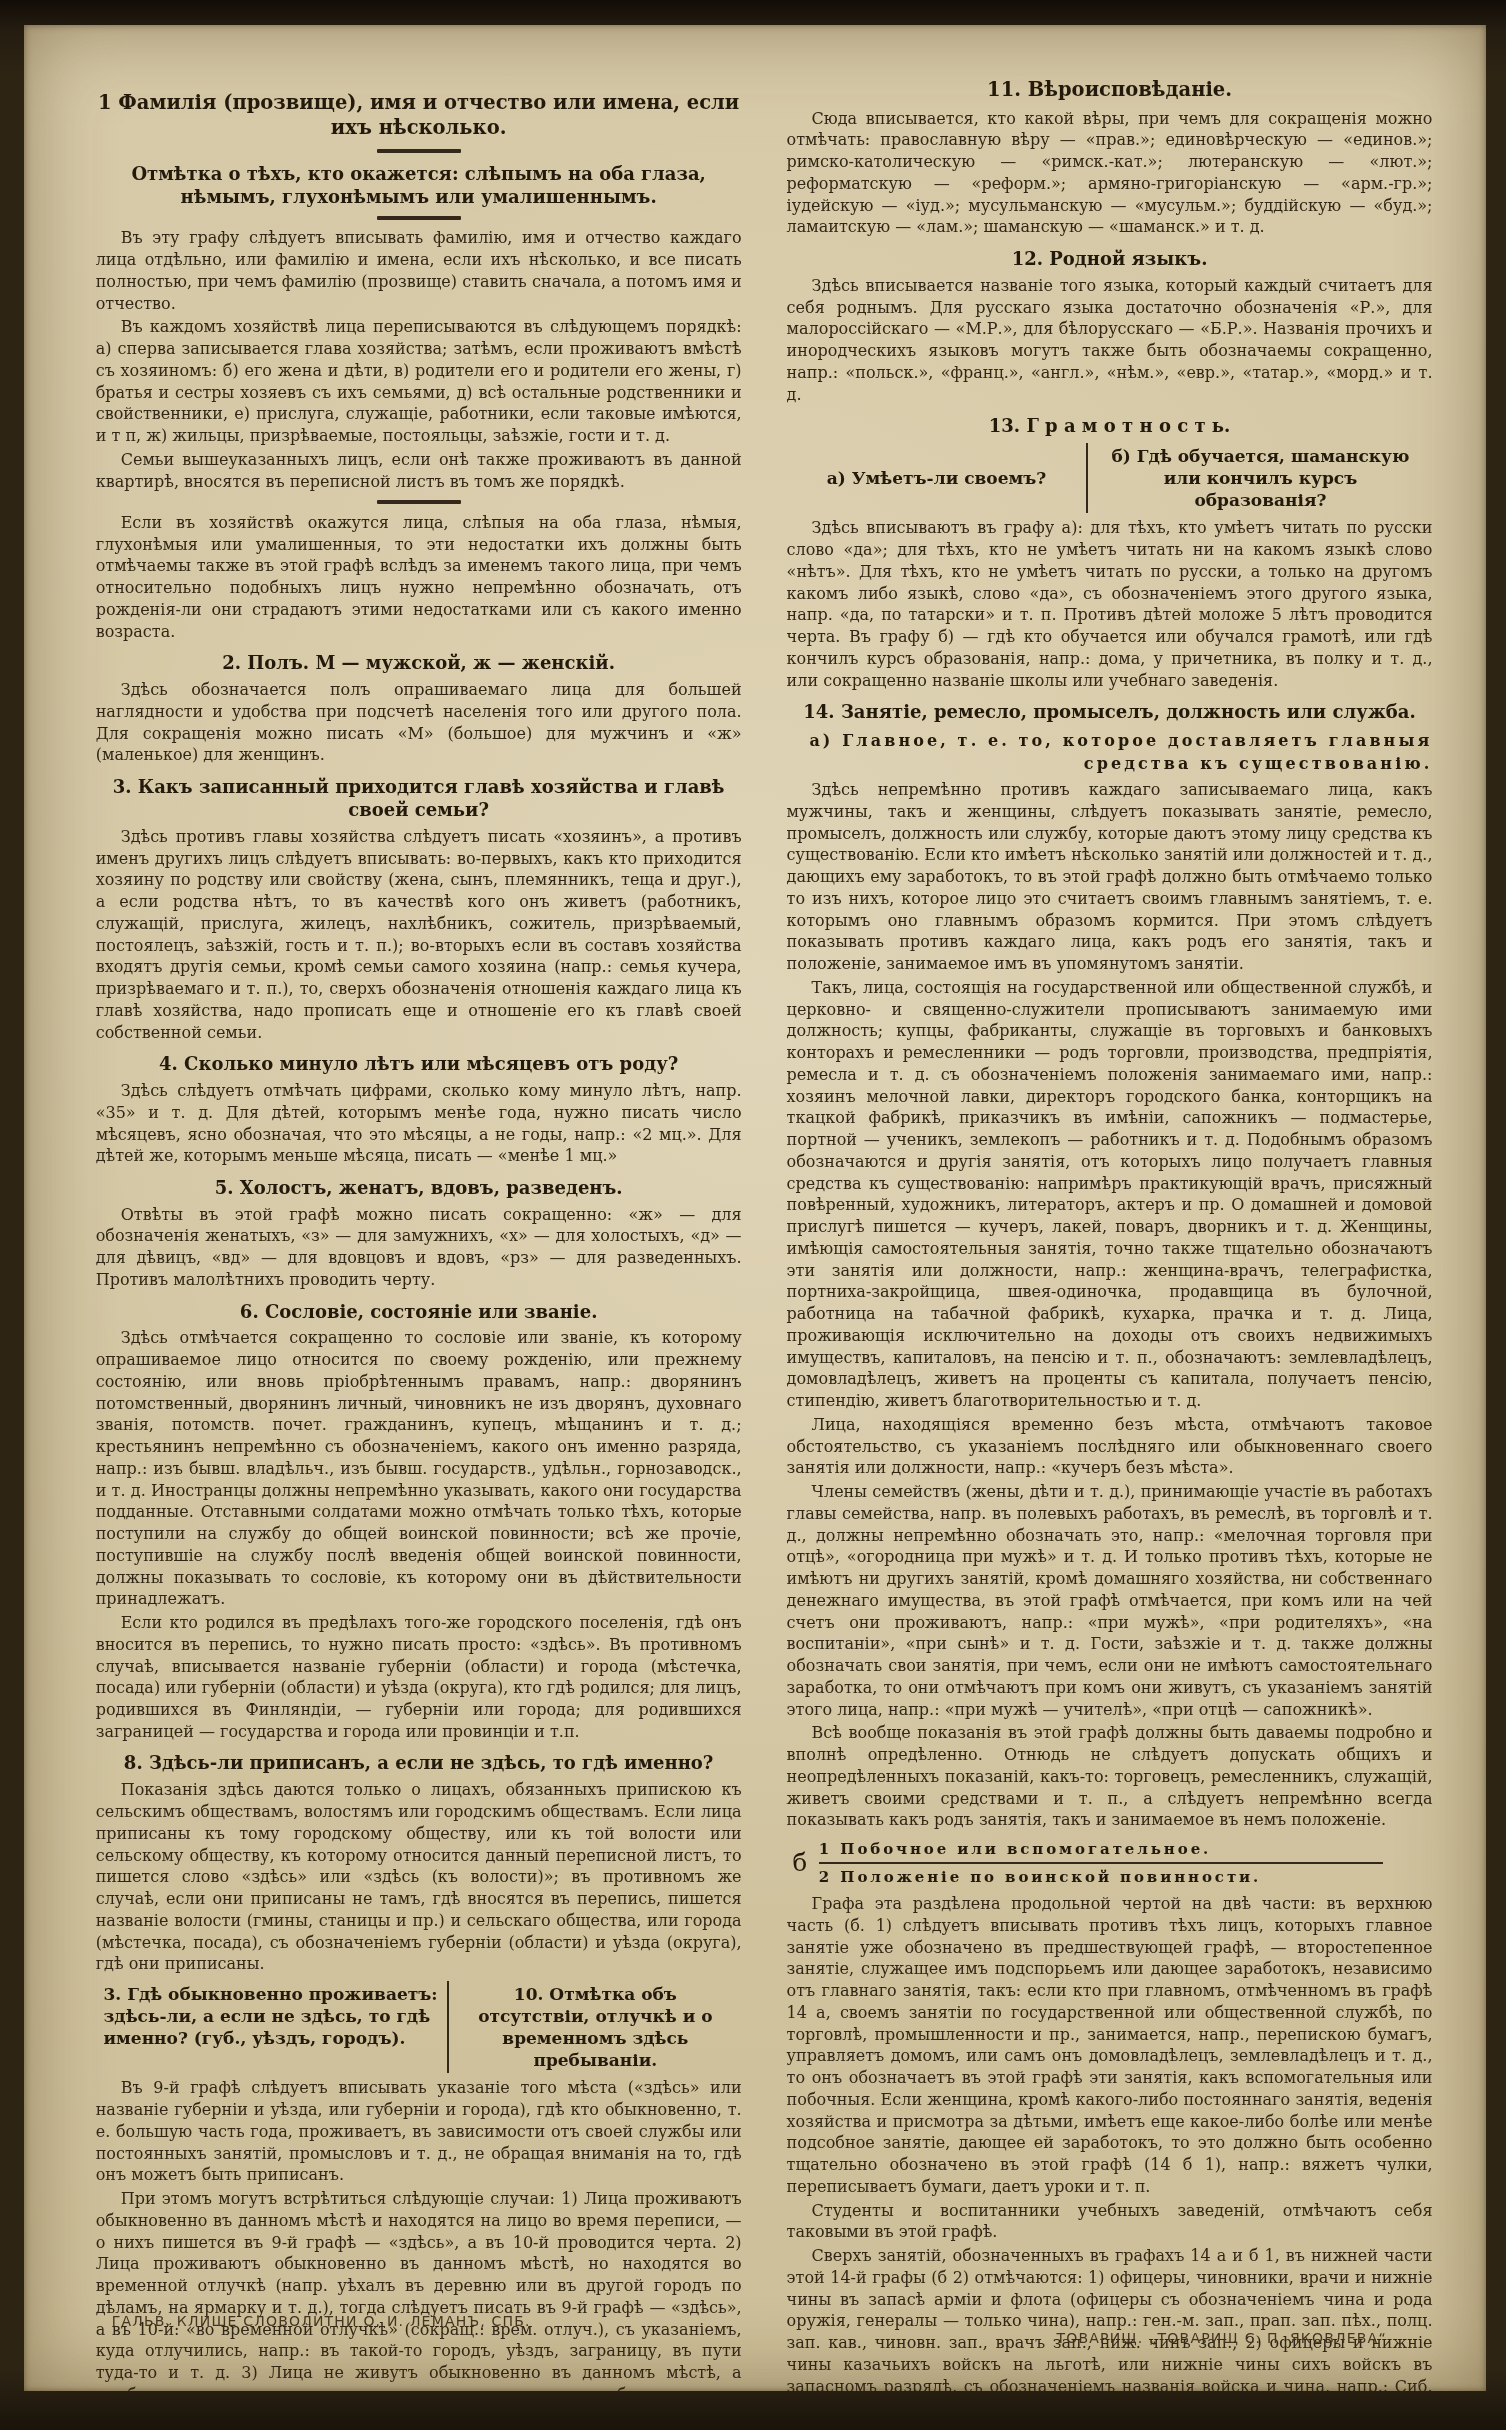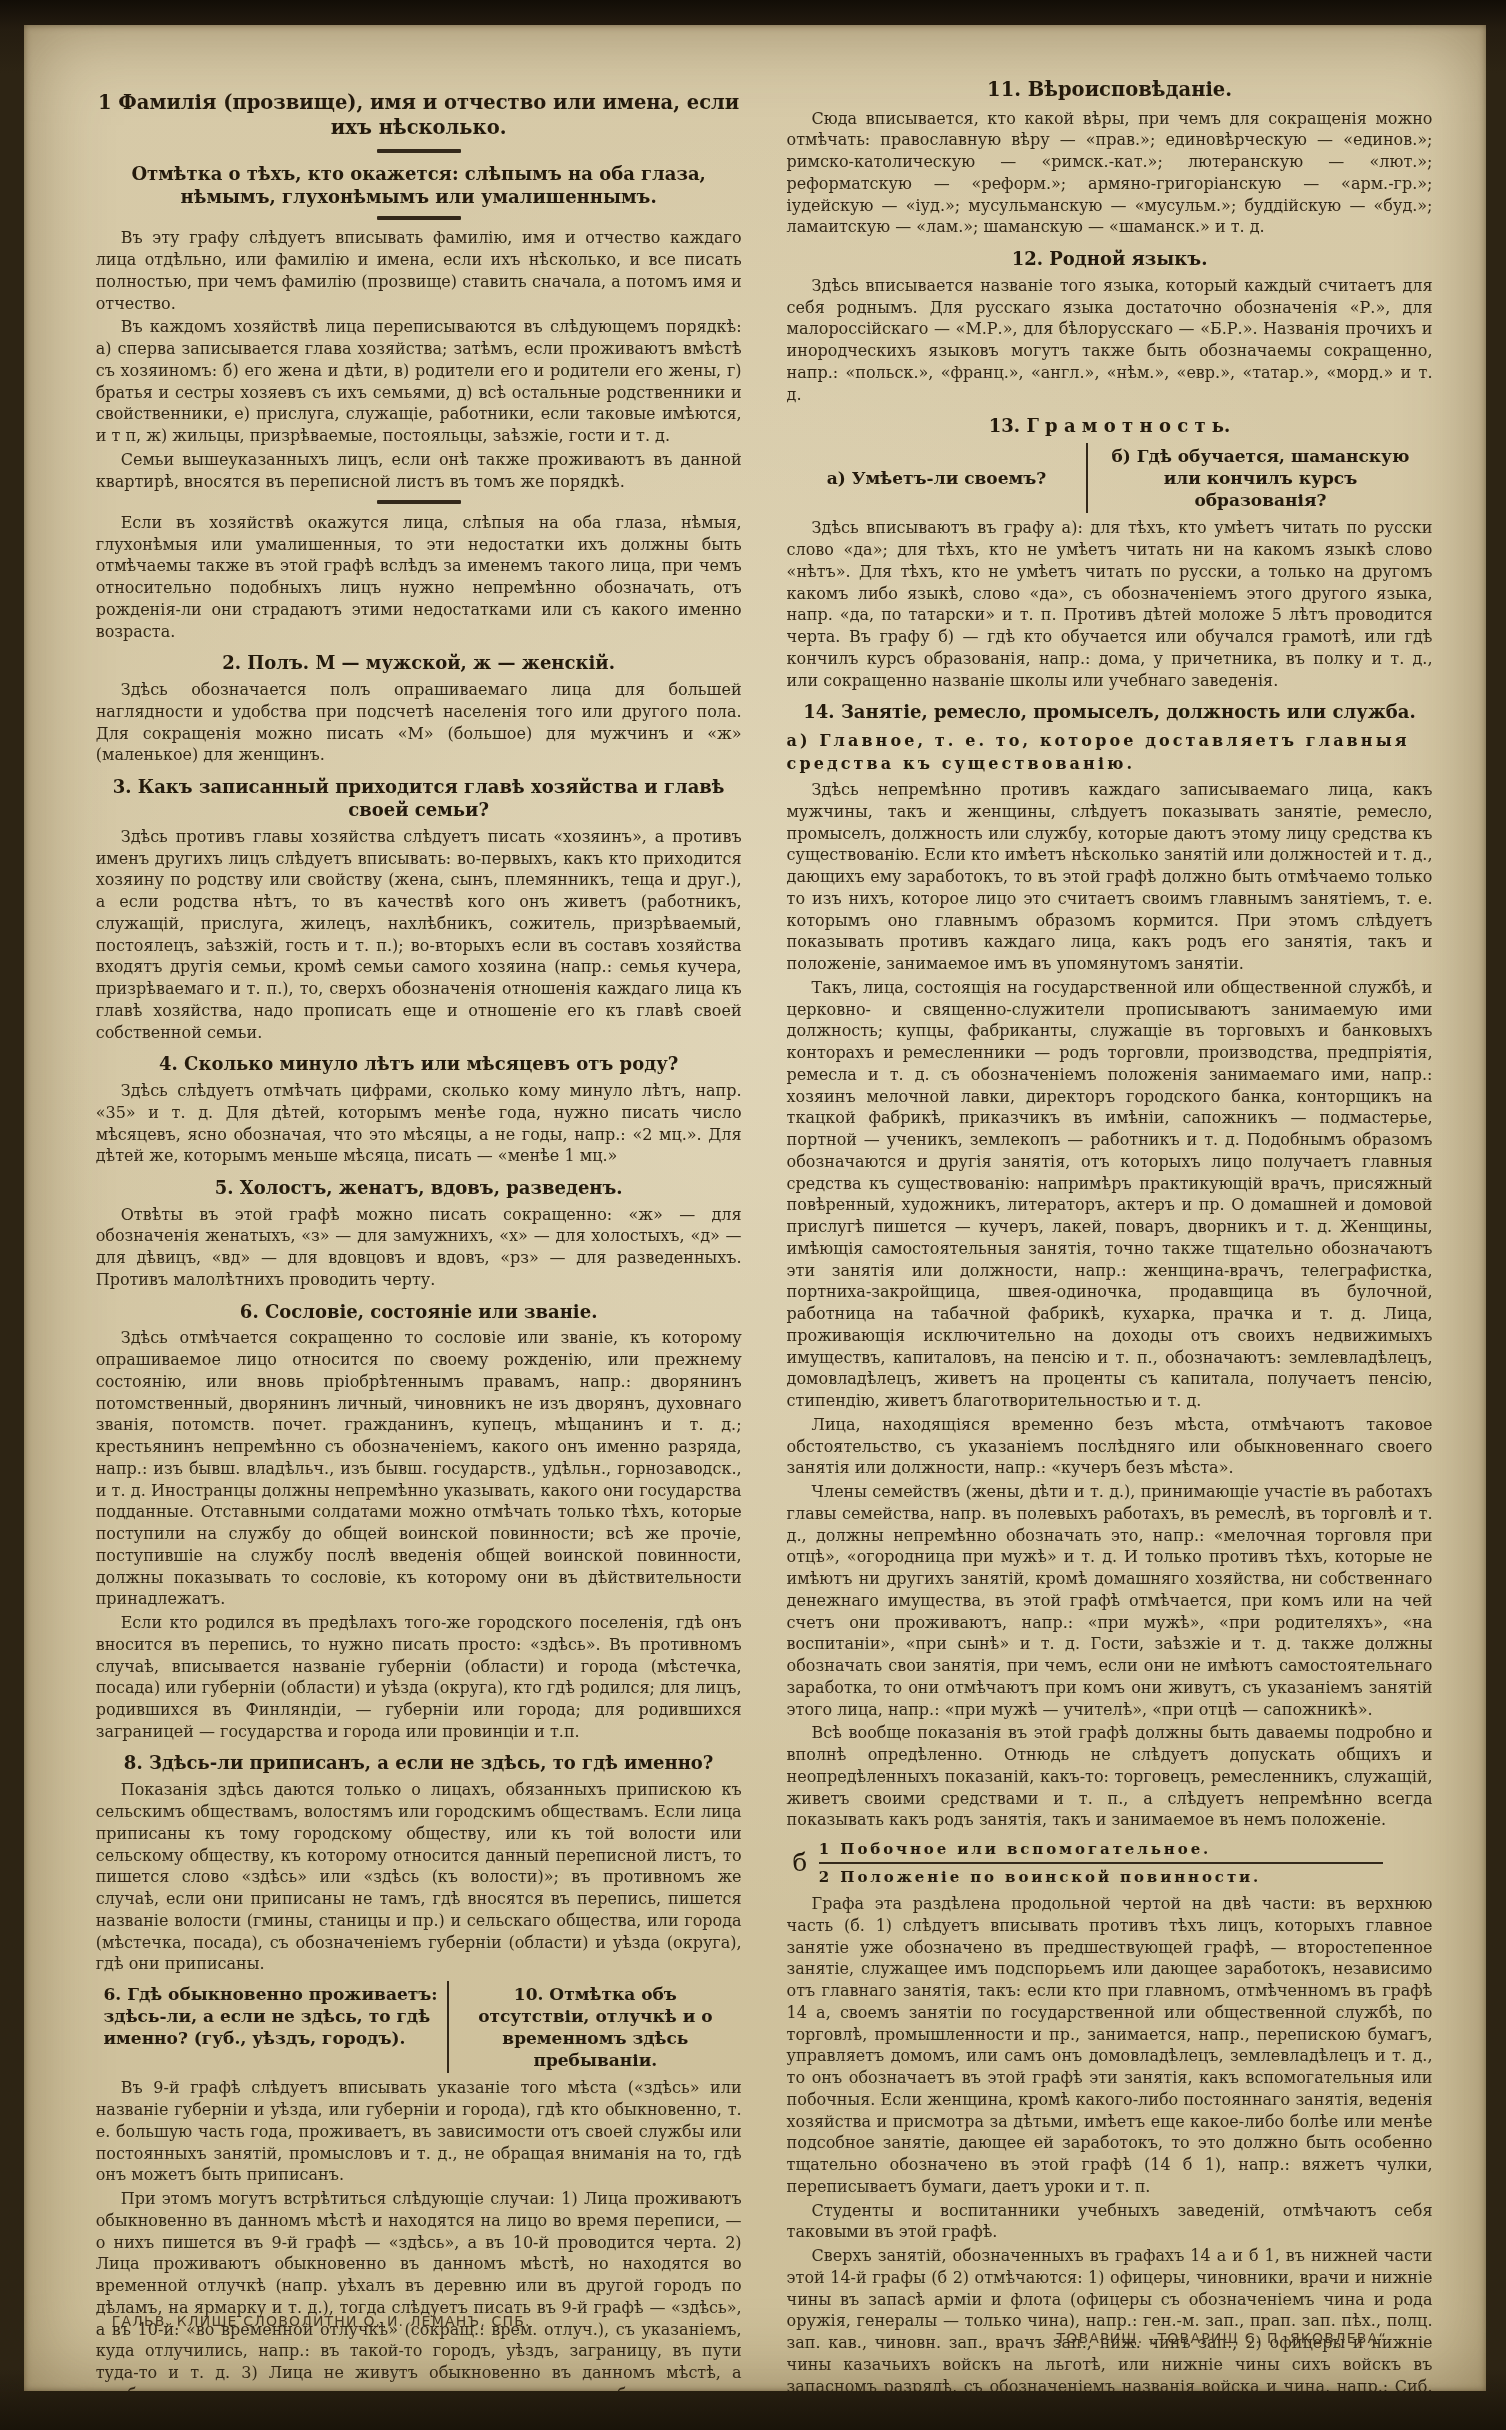--- a/index.html
+++ b/index.html
@@ -45,21 +45,21 @@
   .two-cell .cell {
     font-weight:bold; font-size:17px; line-height:1.3;
     padding:2px 7.8px; color:#241a0c;
   }
   .two-cell .cell.c-left  { flex:0 0 52%; text-align:left; }
   .two-cell .cell.c-right { flex:1; text-align:center; border-left:2px solid #33281a; }
   .two-cell.grammar .cell.c-left { flex:0 0 44%; text-align:center; display:flex; align-items:center; justify-content:center; }
   .sub-a {
     font-weight:bold; letter-spacing:3.1px;
     font-size:16px; line-height:1.45;
-    margin:5.9px 0 3.9px; color:#241a0c; text-align:left;
+    margin:5.9px 0 3.9px; color:#241a0c; text-align:right;
   }
   .b-block { display:flex; align-items:center; gap:11.7px; margin:7.8px 0 5.9px; }
   .b-label { font-size:24.4px; line-height:1; color:#241a0c; padding-left:5.9px; }
   .b-items { flex:1; }
   .b-item {
     font-weight:bold; letter-spacing:2.9px; font-size:15px;
     line-height:1.35; color:#241a0c;
   }
   .b-sep { border:none; border-top:2px solid #33281a; margin:2.9px 0; width:92%; margin-left:0; }
   .footer-note {
@@ -101,21 +101,21 @@
 
       <div class="sec-title">6. Сословіе, состояніе или званіе.</div>
       <p class="p">Здѣсь отмѣчается сокращенно то сословіе или званіе, къ которому опрашиваемое лицо относится по своему рожденію, или прежнему состоянію, или вновь пріобрѣтеннымъ правамъ, напр.: дворянинъ потомственный, дворянинъ личный, чиновникъ не изъ дворянъ, духовнаго званія, потомств. почет. гражданинъ, купецъ, мѣщанинъ и т. д.; крестьянинъ непремѣнно съ обозначеніемъ, какого онъ именно разряда, напр.: изъ бывш. владѣльч., изъ бывш. государств., удѣльн., горнозаводск., и т. д. Иностранцы должны непремѣнно указывать, какого они государства подданные. Отставными солдатами можно отмѣчать только тѣхъ, которые поступили на службу до общей воинской повинности; всѣ же прочіе, поступившіе на службу послѣ введенія общей воинской повинности, должны показывать то сословіе, къ которому они въ дѣйствительности принадлежатъ.</p>
 
       <p class="p">Если кто родился въ предѣлахъ того-же городского поселенія, гдѣ онъ вносится въ перепись, то нужно писать просто: «здѣсь». Въ противномъ случаѣ, вписывается названіе губерніи (области) и города (мѣстечка, посада) или губерніи (области) и уѣзда (округа), кто гдѣ родился; для лицъ, родившихся въ Финляндіи, — губерніи или города; для родившихся заграницей — государства и города или провинціи и т.п.</p>
 
       <div class="sec-title">8. Здѣсь-ли приписанъ, а если не здѣсь, то гдѣ именно?</div>
       <p class="p">Показанія здѣсь даются только о лицахъ, обязанныхъ припискою къ сельскимъ обществамъ, волостямъ или городскимъ обществамъ. Если лица приписаны къ тому городскому обществу, или къ той волости или сельскому обществу, къ которому относится данный переписной листъ, то пишется слово «здѣсь» или «здѣсь (къ волости)»; въ противномъ же случаѣ, если они приписаны не тамъ, гдѣ вносятся въ перепись, пишется названіе волости (гмины, станицы и пр.) и сельскаго общества, или города (мѣстечка, посада), съ обозначеніемъ губерніи (области) и уѣзда (округа), гдѣ они приписаны.</p>
 
       <div class="two-cell">
-        <div class="cell c-left">6. Гдѣ обыкновенно проживаетъ: здѣсь-ли, а если не здѣсь, то гдѣ именно? (губ., уѣздъ, городъ).</div>
+        <div class="cell c-left">3. Гдѣ обыкновенно проживаетъ: здѣсь-ли, а если не здѣсь, то гдѣ именно? (губ., уѣздъ, городъ).</div>
         <div class="cell c-right">10. Отмѣтка объ отсутствіи, отлучкѣ и о временномъ здѣсь пребываніи.</div>
       </div>
       <p class="p">Въ 9-й графѣ слѣдуетъ вписывать указаніе того мѣста («здѣсь» или названіе губерніи и уѣзда, или губерніи и города), гдѣ кто обыкновенно, т. е. большую часть года, проживаетъ, въ зависимости отъ своей службы или постоянныхъ занятій, промысловъ и т. д., не обращая вниманія на то, гдѣ онъ можетъ быть приписанъ.</p>
       <p class="p">При этомъ могутъ встрѣтиться слѣдующіе случаи: 1) Лица проживаютъ обыкновенно въ данномъ мѣстѣ и находятся на лицо во время переписи, — о нихъ пишется въ 9-й графѣ — «здѣсь», а въ 10-й проводится черта. 2) Лица проживаютъ обыкновенно въ данномъ мѣстѣ, но находятся во временной отлучкѣ (напр. уѣхалъ въ деревню или въ другой городъ по дѣламъ, на ярмарку и т. д.), тогда слѣдуетъ писать въ 9-й графѣ — «здѣсь», а въ 10-й: «во временной отлучкѣ» (сокращ.: врем. отлуч.), съ указаніемъ, куда отлучились, напр.: въ такой-то городъ, уѣздъ, заграницу, въ пути туда-то и т. д. 3) Лица не живутъ обыкновенно въ данномъ мѣстѣ, а прибыли сюда только на короткое время — по какимъ-либо торговымъ, служебнымъ или инымъ дѣламъ, въ гости и т. д., — о нихъ пишется въ 9-й графѣ мѣсто ихъ обыкновеннаго проживанія — городъ или уѣздъ (округъ) и губернія (область), (о состоящихъ на дѣйствительной военной службѣ, въ такихъ случаяхъ пишется «на воен. служб.»), а въ 10-й графѣ: «во временномъ пребываніи» (сокращ.: «врем. преб.»). О лицахъ временно отлучившихся или временно пребывающихъ на срокъ менѣе 5 дней, къ указаннымъ отмѣткамъ «врем. отлуч.» и «врем. преб.» прибавляютъ знакъ «V».</p>
     </div>
 
     <div class="col">
       <div class="sec-title sec-title-lg" style="margin-top:9.8px">11. Вѣроисповѣданіе.</div>
       <p class="p">Сюда вписывается, кто какой вѣры, при чемъ для сокращенія можно отмѣчать: православную вѣру — «прав.»; единовѣрческую — «единов.»; римско-католическую — «римск.-кат.»; лютеранскую — «лют.»; реформатскую — «реформ.»; армяно-григоріанскую — «арм.-гр.»; іудейскую — «іуд.»; мусульманскую — «мусульм.»; буддійскую — «буд.»; ламаитскую — «лам.»; шаманскую — «шаманск.» и т. д.</p>
 

